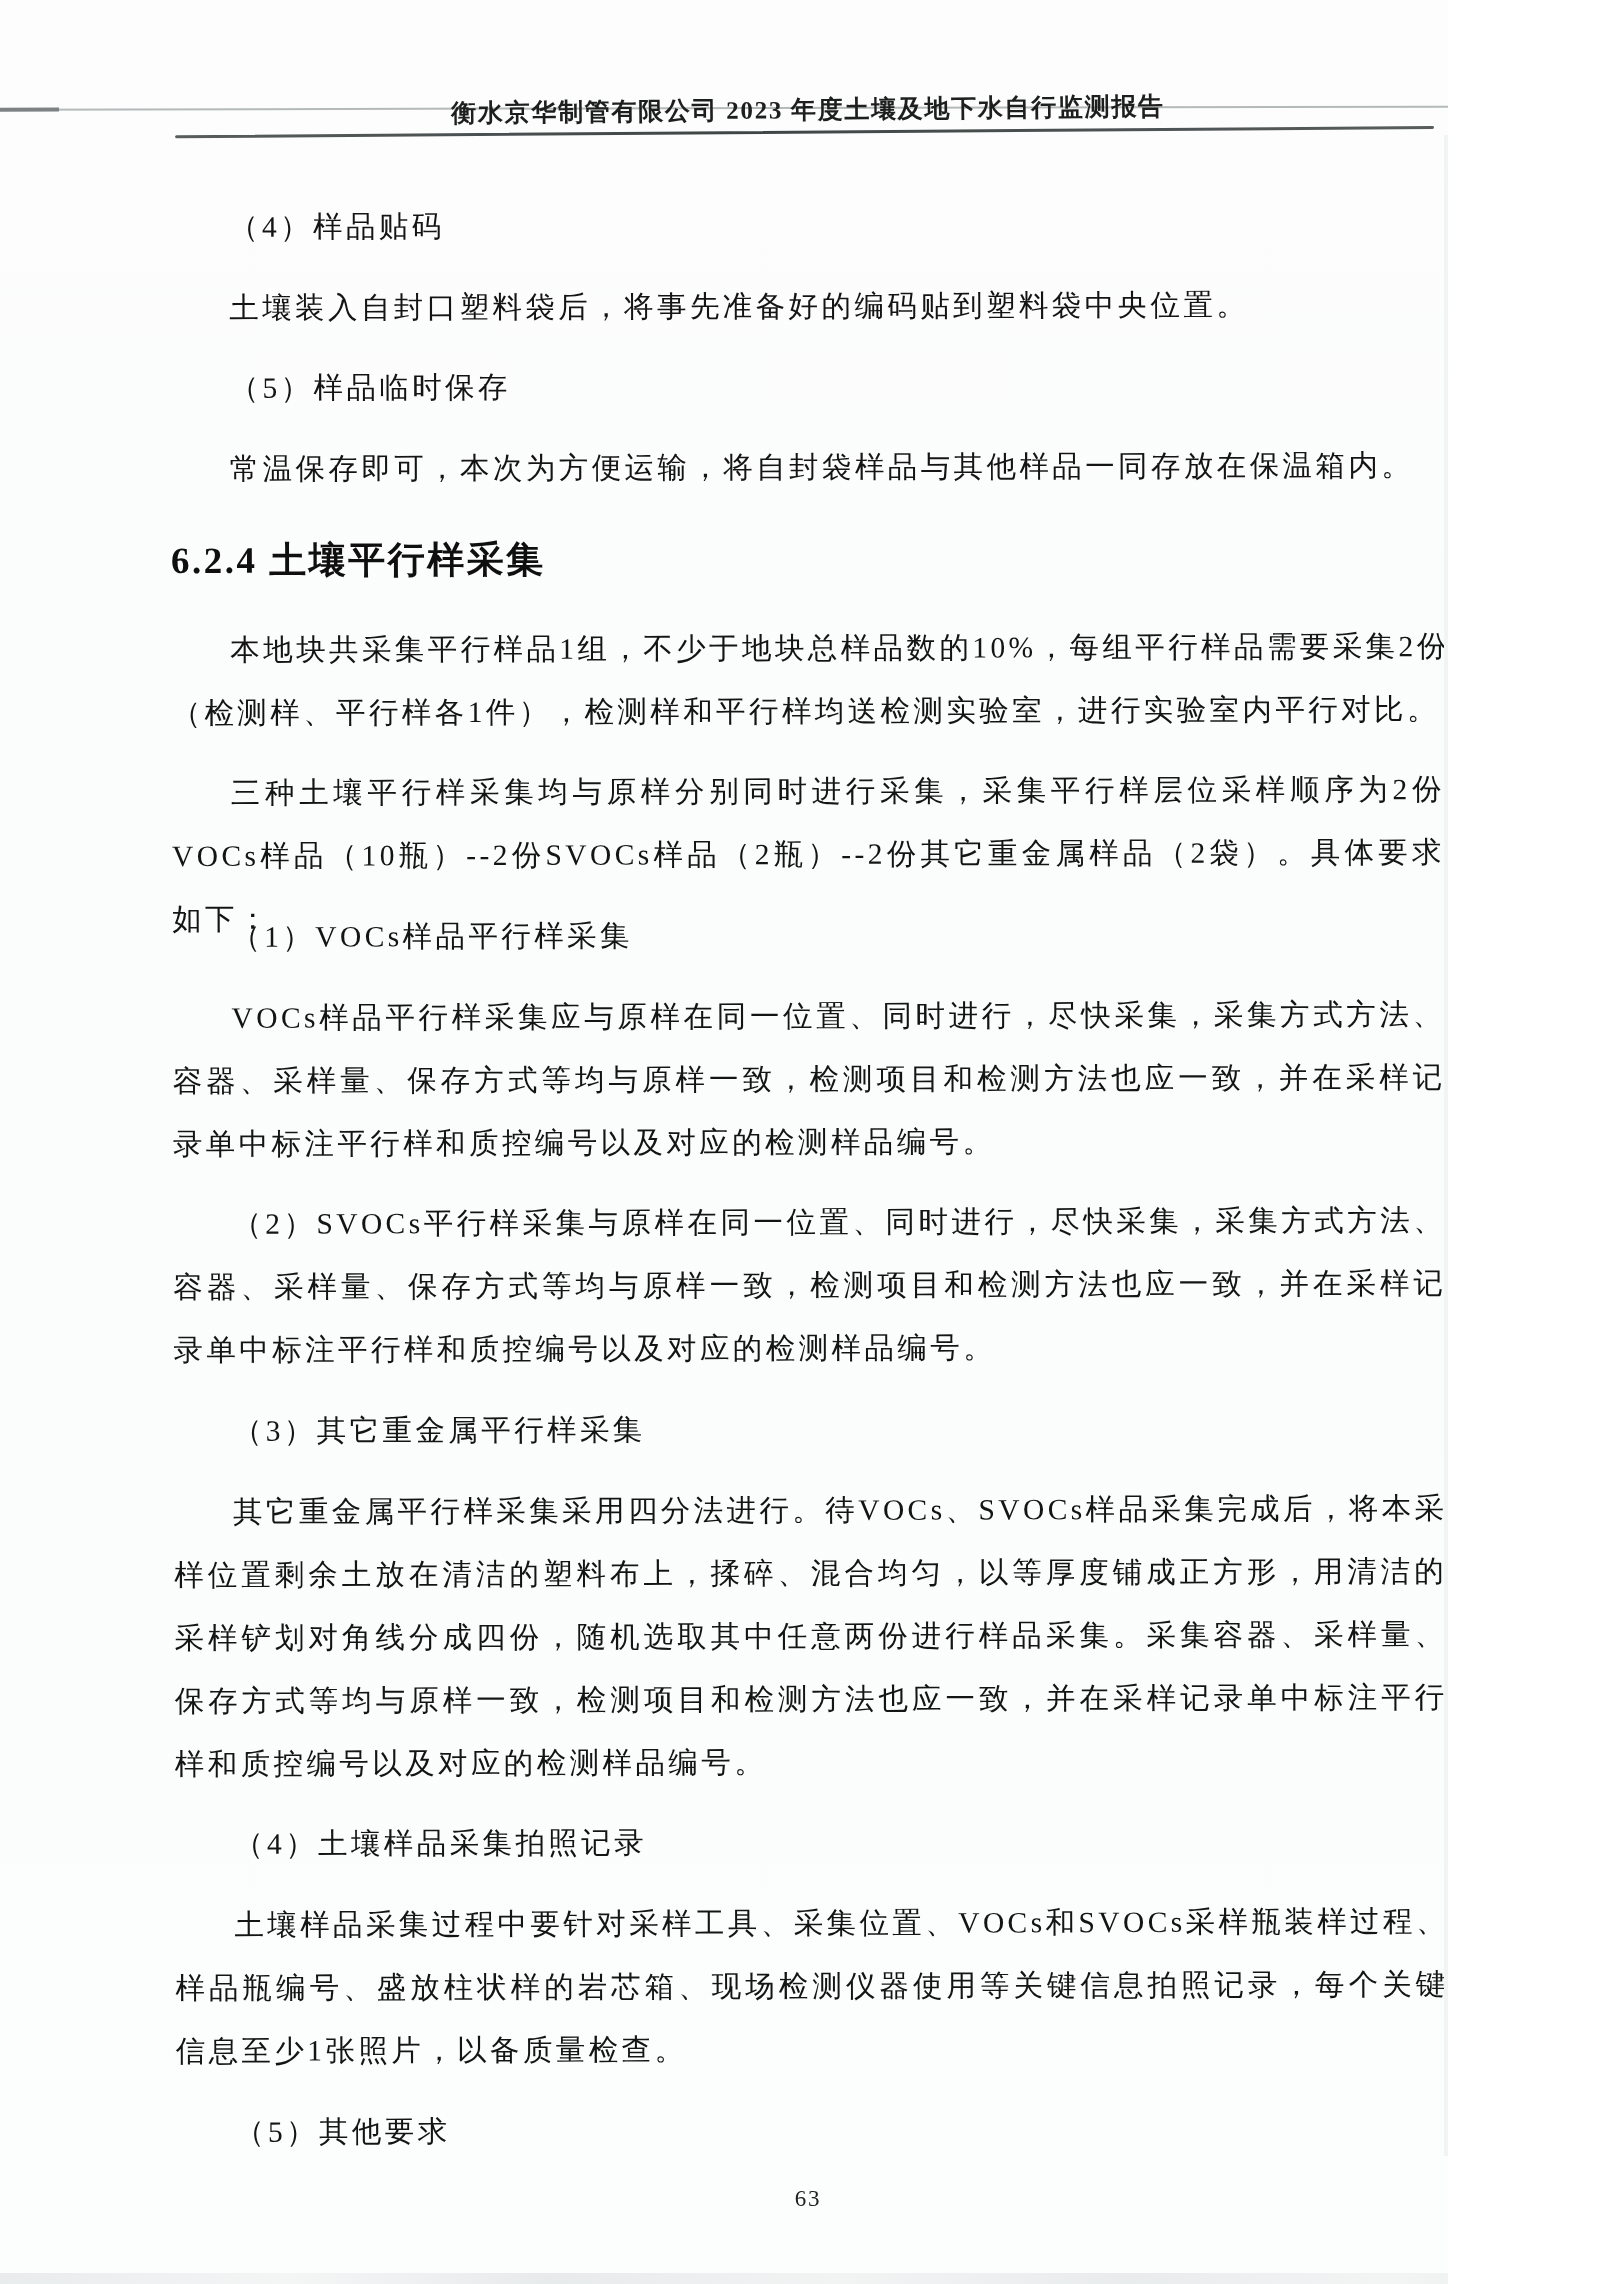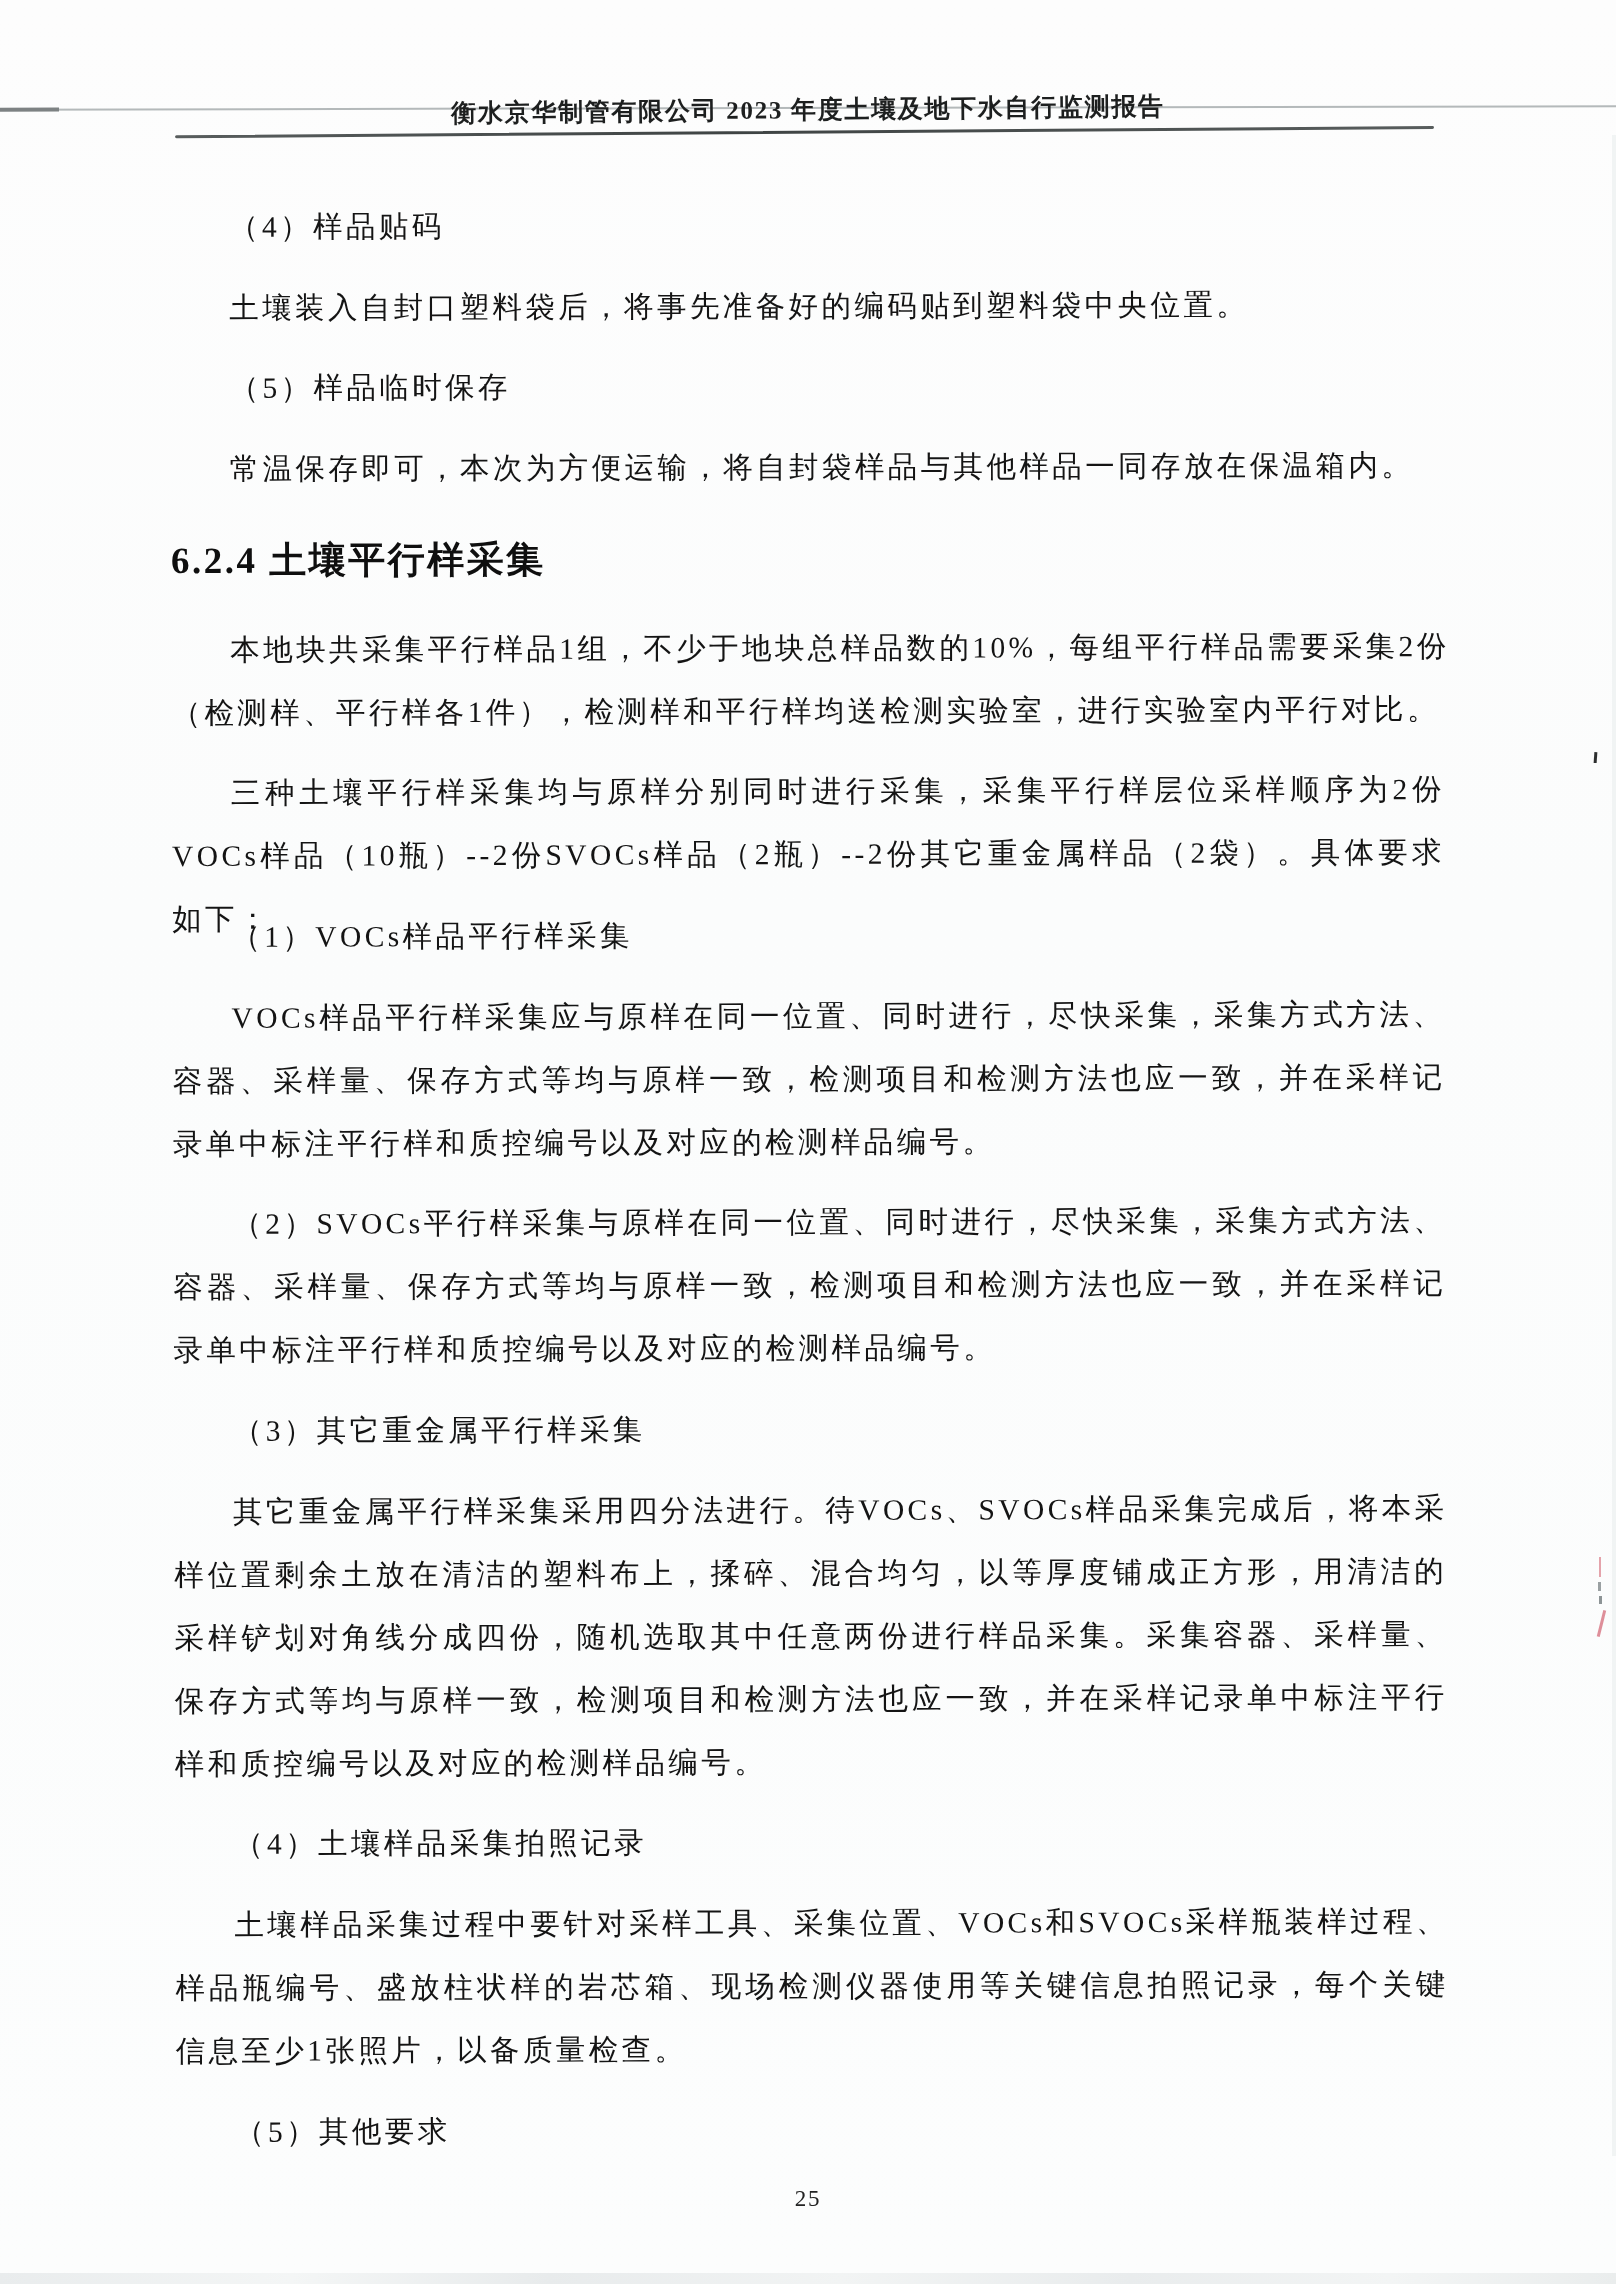--- a/index.html
+++ b/index.html
@@ -2,21 +2,21 @@
 <html style="font-size:13.5px"><head>
 <meta charset="utf-8">
 <style>
   html, body {
     margin: 0;
     padding: 0;
     background: #ffffff;
   }
   .page {
     position: relative;
-    width: 1616px;
+    width: 1448px;
     height: 2284px;
     background: linear-gradient(180deg, #fdfdfd 0%, #fbfcfc 40%, #fcfdfd 100%);
     overflow: hidden;
     font-family: "Liberation Serif", serif;
     color: #161616;
     text-decoration: underline;
   }
 
   
   .header-rule-thin {
@@ -231,21 +231,21 @@
       <div class="block para">
         <div class="line first">土壤样品采集过程中要针对采样工具、采集位置、VOCs和SVOCs采样瓶装样过程、</div>
         <div class="line">样品瓶编号、盛放柱状样的岩芯箱、现场检测仪器使用等关键信息拍照记录，每个关键</div>
         <div class="line last">信息至少1张照片，以备质量检查。</div>
       </div>
       <div class="block sub">
         <div class="line first last">（5）其他要求</div>
       </div>
     </div>
 
-  <div class="page-num">25</div>
+  <div class="page-num">63</div>
 
   <div class="mark-dark-tick"></div>
   <div class="mark-gray-dash-1"></div>
   <div class="mark-gray-dash-2"></div>
   <div class="mark-pink-dash-1"></div>
   <div class="mark-pink-dash-2"></div>
   <div class="right-edge-streak"></div>
   <div class="bottom-edge-band"></div>
 </div>
 

